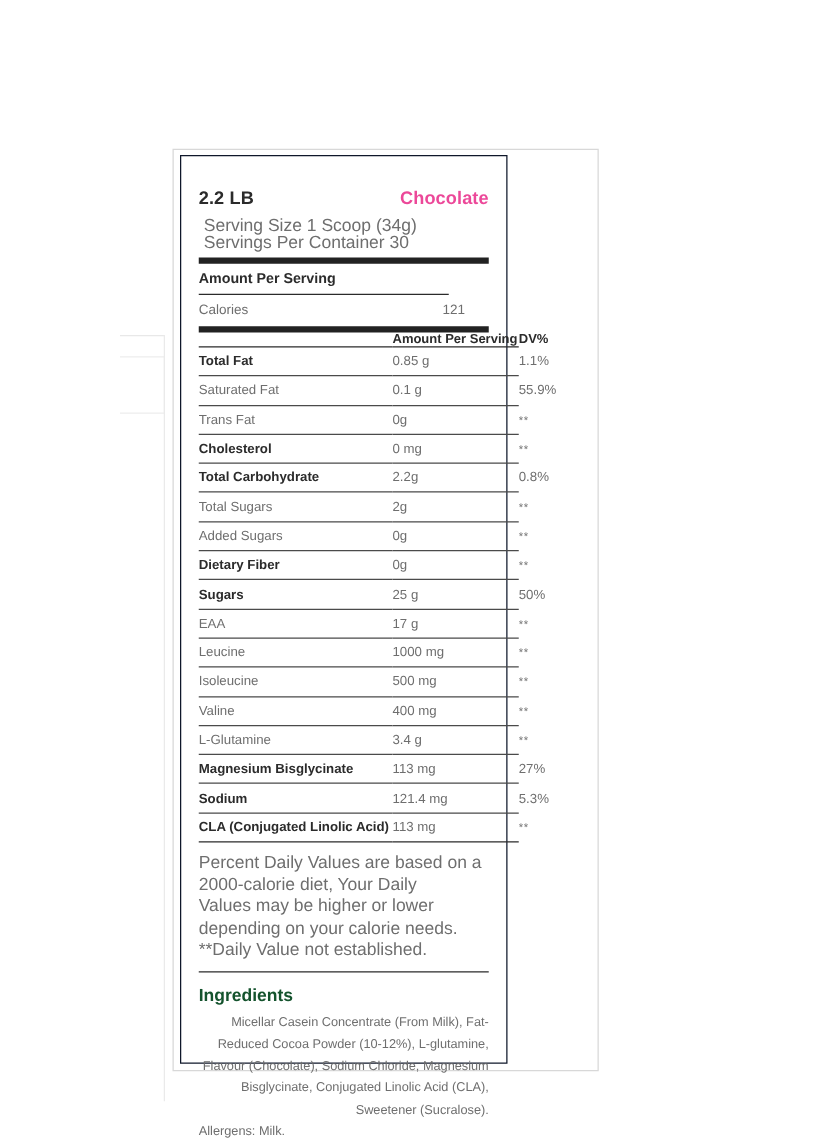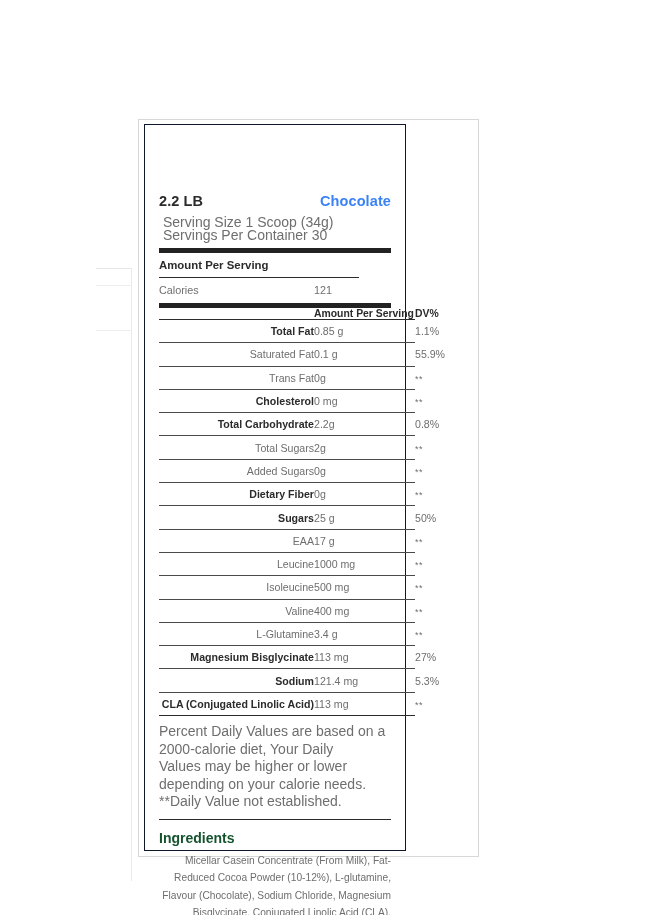--- a/index.html
+++ b/index.html
@@ -80,23 +80,22 @@
   }
   .size-label {
     font-size: 14.5px;
     font-weight: bold;
     color: #2b2b2b;
     letter-spacing: 0.1px;
   }
   .flavor-label {
     font-size: 14.5px;
     font-weight: bold;
-    color: #3b82f6;
+    color: #ec4899;
     letter-spacing: 0.1px;
-    margin-top: 42px;
   }
 
   .serving-lines {
     margin-top: 7px;
     padding-left: 4px;
   }
   .serving-line {
     font-size: 14px;
     color: #6e6e6e;
     line-height: 13px;
@@ -119,38 +118,39 @@
     border-bottom: 1px solid #2b2b2b;
     width: 86%;
     box-sizing: border-box;
   }
 
   .cal-row {
     display: flex;
     padding: 6px 0 7px 0;
     font-size: 10.8px;
     color: #6e6e6e;
+    gap: 40px;
   }
   .cal-name { width: 155px; }
   .cal-value { color: #6e6e6e; }
 
   
   table.nutri {
     width: 100%;
     border-collapse: collapse;
     table-layout: fixed;
   }
   table.nutri th,
   table.nutri td {
     text-align: left;
     padding: 0;
     vertical-align: middle;
   }
   table.nutri th.c-name,
-  table.nutri td.c-name { width: 155px; text-align: right; }
+  table.nutri td.c-name { width: 155px; }
   table.nutri th.c-amt,
   table.nutri td.c-amt  { width: 101px; }
   table.nutri th.c-dv,
   table.nutri td.c-dv   { width: auto; }
 
   .thead-row th {
     font-size: 10.4px;
     font-weight: bold;
     color: #2b2b2b;
     padding: 6px 0 6px 0;

